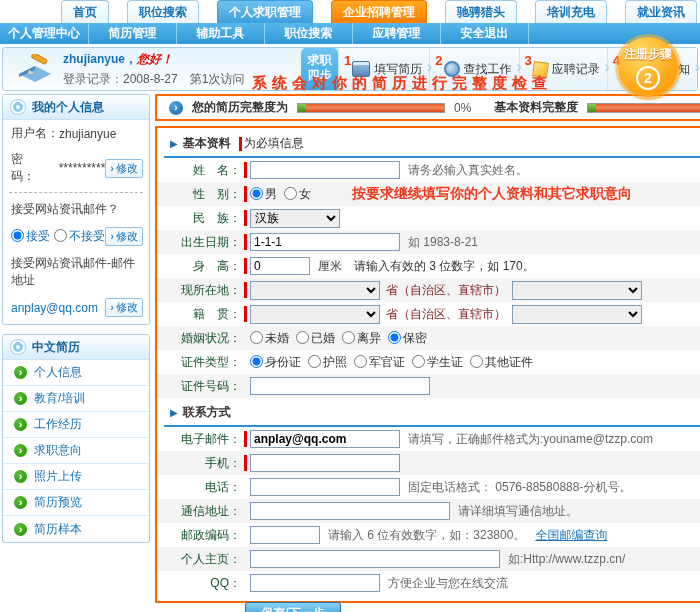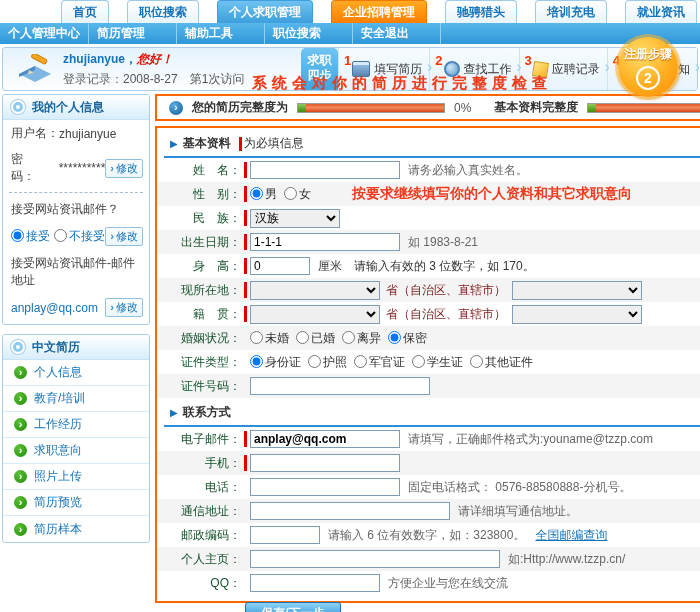--- a/index.html
+++ b/index.html
@@ -9,21 +9,21 @@
   
   .tabs-row { height:23px; display:flex; justify-content:flex-end; align-items:flex-end; padding-right:3px; gap:18px; }
   .tab { border:1px solid #9CCAEA; border-bottom:none; border-radius:4px 4px 0 0;
          padding:3px 11px 2px; color:#1673B9; font-weight:bold; white-space:nowrap;
          background:linear-gradient(#ffffff,#E7F4FC); cursor:pointer; }
   .tab.active-blue { background:linear-gradient(#6FC2F0,#3D9FDC); color:#fff; border-color:#3D9FDC; }
   .tab.active-orange { background:linear-gradient(#FFAA22,#FF7E00); color:#fff; border-color:#F07800; }
 
   
   .nav-row { height:21px; background:linear-gradient(#58B7EB,#2E97D8); display:flex; }
-  .nav-item { min-width:88px; padding:0 8px; text-align:left; color:#fff; font-weight:bold;
+  .nav-item { min-width:88px; padding:0 8px; text-align:center; color:#fff; font-weight:bold;
               line-height:21px; border-right:1px solid #90D1F3; cursor:pointer; white-space:nowrap; }
 
   
   .welcome { position:relative; margin:3px 2px; height:44px; border:1px solid #A9CEE9; border-radius:3px;
              background:linear-gradient(#E4F3FC,#FDFEFF); display:flex; align-items:center; }
   .w-icon { margin:0 10px 0 14px; }
   .greet-line1 { font-weight:bold; }
   .greet-user { color:#1673B9; }
   .greet-sep { color:#1673B9; }
   .greet-hello { color:#E01000; font-style:italic; }
@@ -138,20 +138,21 @@
     <div class="tab">驰骋猎头</div>
     <div class="tab">培训充电</div>
     <div class="tab">就业资讯</div>
   </div>
 
   <div class="nav-row">
     <div class="nav-item">个人管理中心</div>
     <div class="nav-item">简历管理</div>
     <div class="nav-item">辅助工具</div>
     <div class="nav-item">职位搜索</div>
+    <div class="nav-item">应聘管理</div>
     <div class="nav-item">安全退出</div>
   </div>
 
   <div class="welcome">
     <svg class="w-icon" width="36" height="30" viewBox="0 0 36 30">
       <polygon points="2,20 18,12 34,20 18,28" fill="#7EB6E4"></polygon>
       <polygon points="2,20 18,12 18,16 2,23" fill="#4D8BC4"></polygon>
       <rect x="14" y="2" width="16" height="5" rx="2" transform="rotate(28 22 5)" fill="#F5A623" stroke="#C87E10"></rect>
       <polygon points="12,16 17,19 11,20" fill="#E8D9B0"></polygon>
     </svg>

